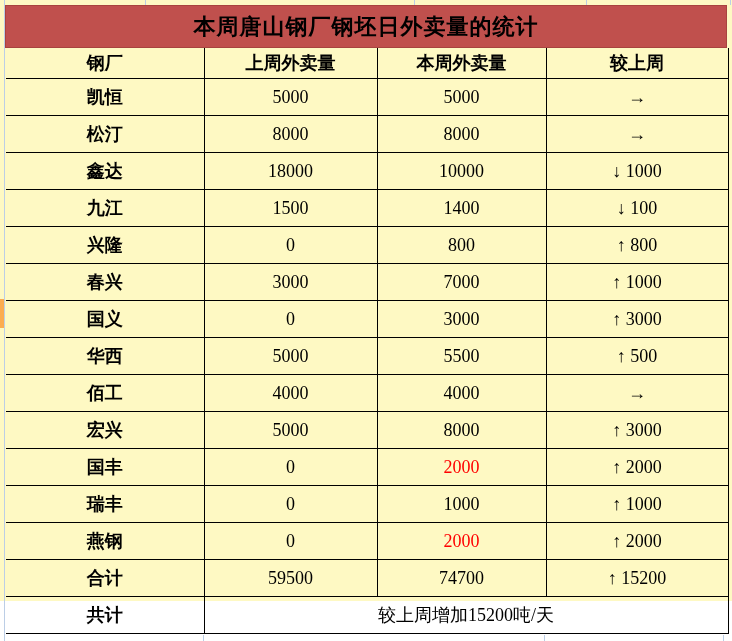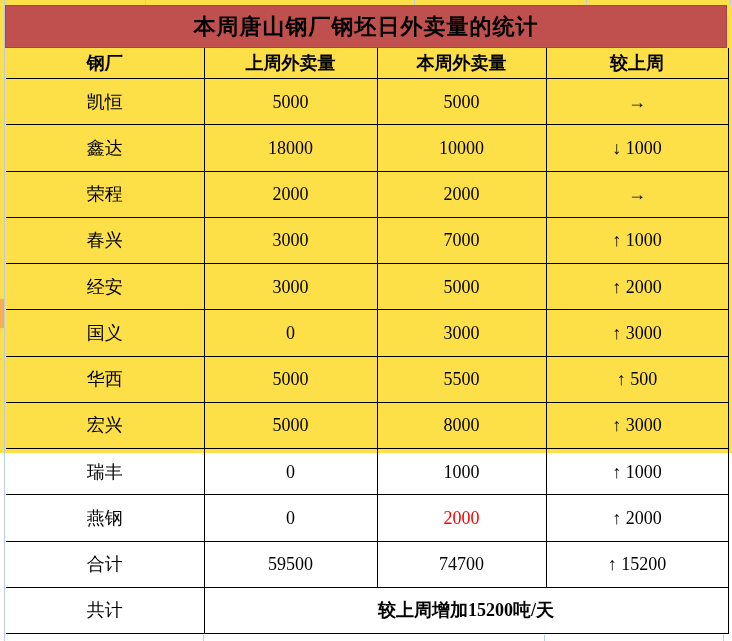--- a/index.html
+++ b/index.html
@@ -1,18 +1,18 @@
 <!DOCTYPE html>
 <html style="--title_bg: #C0504D; --highlight_red: #FF0000; --grid_blue: #BCCEE6; --marker_orange: #FBAC51;"><head>
 <meta charset="utf-8">
 <style>
   html,body{margin:0;padding:0;background:#fff;}
   body{width:732px;height:641px;overflow:hidden;
        font-family:"Liberation Serif","DejaVu Serif",serif;color:#000;}
-  .sheet{position:relative;width:732px;height:453px;background:#fde047;}
+  .sheet{position:relative;width:732px;height:601px;background:#fef9c3;}
 
   
   .gridline-v{position:absolute;width:1px;background:var(--grid_blue,#BCCEE6);}
   .left-gridline{left:4px;top:0;height:641px;}
   .top-tick{top:0;height:5px;}
   .bottom-tick{top:635px;height:6px;}
 
   
   .row-marker{position:absolute;left:0;top:299px;width:4px;height:29px;
               background:var(--marker_orange,#FBAC51);z-index:2;}
@@ -25,23 +25,23 @@
              font-weight:bold;font-size:22px;letter-spacing:1px;}
 
   
   table.main{position:absolute;left:6px;top:48px;width:722px;height:586px;
              border-collapse:collapse;table-layout:fixed;}
   th,td{border-bottom:1px solid #000;border-right:1px solid #000;
         text-align:center;vertical-align:middle;padding:0;
         font-size:18px;line-height:1;overflow:hidden;white-space:nowrap;}
   th{height:30px;font-weight:bold;}
   td{height:27px;font-weight:normal;}
-  td.mill{font-weight:normal;}
+  td.mill{font-weight:bold;}
   td.red{color:var(--highlight_red,#FF0000);}
-  td.summary-text{font-weight:bold;}
+  td.summary-text{font-weight:normal;}
   .trend{display:inline-block;}
 </style>
 </head>
 <body>
 
 <div class="sheet">
 
   <div class="gridline-v left-gridline"></div>
   <div class="gridline-v top-tick" style="left:145px"></div>
   <div class="gridline-v top-tick" style="left:414px"></div>
@@ -71,60 +71,78 @@
       </tr>
     </thead>
     <tbody>
         <tr>
           <td class="mill">凯恒</td>
           <td class="num">5000</td>
           <td class="num">5000</td>
           <td class="num"><span class="trend">→</span></td>
         </tr>
         <tr>
+          <td class="mill">松汀</td>
+          <td class="num">8000</td>
+          <td class="num">8000</td>
+          <td class="num"><span class="trend">→</span></td>
+        </tr>
+        <tr>
           <td class="mill">鑫达</td>
           <td class="num">18000</td>
           <td class="num">10000</td>
           <td class="num"><span class="trend">↓</span> 1000</td>
         </tr>
         <tr>
-          <td class="mill">荣程</td>
-          <td class="num">2000</td>
-          <td class="num">2000</td>
-          <td class="num"><span class="trend">→</span></td>
+          <td class="mill">九江</td>
+          <td class="num">1500</td>
+          <td class="num">1400</td>
+          <td class="num"><span class="trend">↓</span> 100</td>
+        </tr>
+        <tr>
+          <td class="mill">兴隆</td>
+          <td class="num">0</td>
+          <td class="num">800</td>
+          <td class="num"><span class="trend">↑</span> 800</td>
         </tr>
         <tr>
           <td class="mill">春兴</td>
           <td class="num">3000</td>
           <td class="num">7000</td>
           <td class="num"><span class="trend">↑</span> 1000</td>
-        </tr>
-        <tr>
-          <td class="mill">经安</td>
-          <td class="num">3000</td>
-          <td class="num">5000</td>
-          <td class="num"><span class="trend">↑</span> 2000</td>
         </tr>
         <tr>
           <td class="mill">国义</td>
           <td class="num">0</td>
           <td class="num">3000</td>
           <td class="num"><span class="trend">↑</span> 3000</td>
         </tr>
         <tr>
           <td class="mill">华西</td>
           <td class="num">5000</td>
           <td class="num">5500</td>
           <td class="num"><span class="trend">↑</span> 500</td>
         </tr>
         <tr>
+          <td class="mill">佰工</td>
+          <td class="num">4000</td>
+          <td class="num">4000</td>
+          <td class="num"><span class="trend">→</span></td>
+        </tr>
+        <tr>
           <td class="mill">宏兴</td>
           <td class="num">5000</td>
           <td class="num">8000</td>
           <td class="num"><span class="trend">↑</span> 3000</td>
+        </tr>
+        <tr>
+          <td class="mill">国丰</td>
+          <td class="num">0</td>
+          <td class="num red">2000</td>
+          <td class="num"><span class="trend">↑</span> 2000</td>
         </tr>
         <tr>
           <td class="mill">瑞丰</td>
           <td class="num">0</td>
           <td class="num">1000</td>
           <td class="num"><span class="trend">↑</span> 1000</td>
         </tr>
         <tr>
           <td class="mill">燕钢</td>
           <td class="num">0</td>

